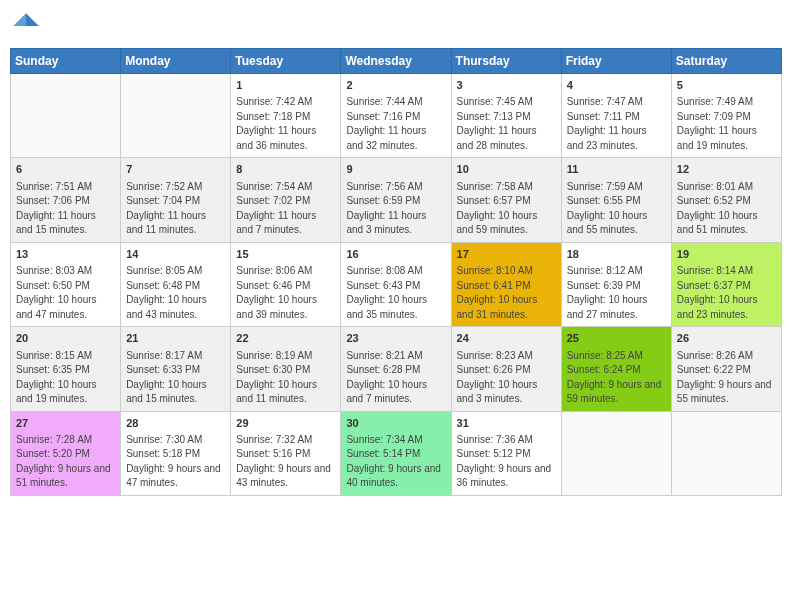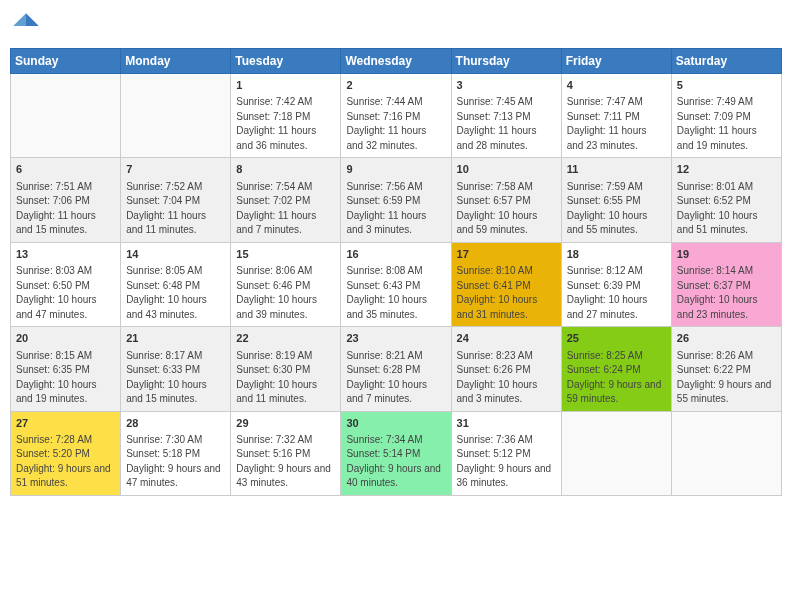--- a/index.html
+++ b/index.html
@@ -229,21 +229,21 @@
           <div class="day-info">Sunrise: 8:10 AM
 Sunset: 6:41 PM
 Daylight: 10 hours and 31 minutes.</div>
         </td>
         <td style="background-color: rgb(255, 255, 255); margin-left: 21px;">
           <span class="day-num">18</span>
           <div class="day-info">Sunrise: 8:12 AM
 Sunset: 6:39 PM
 Daylight: 10 hours and 27 minutes.</div>
         </td>
-        <td style="background-color: #f9a8d4;">
+        <td style="background-color: #bef264;">
           <span class="day-num">19</span>
           <div class="day-info">Sunrise: 8:14 AM
 Sunset: 6:37 PM
 Daylight: 10 hours and 23 minutes.</div>
         </td>
       </tr>
       <tr>
         <td style="background-color: rgb(240, 240, 240);">
           <span class="day-num">20</span>
           <div class="day-info">Sunrise: 8:15 AM
@@ -281,21 +281,21 @@
 Daylight: 9 hours and 59 minutes.</div>
         </td>
         <td style="background-color: rgb(240, 240, 240);">
           <span class="day-num">26</span>
           <div class="day-info">Sunrise: 8:26 AM
 Sunset: 6:22 PM
 Daylight: 9 hours and 55 minutes.</div>
         </td>
       </tr>
       <tr>
-        <td style="background-color: #fde047;">
+        <td style="background-color: #f0abfc;">
           <span class="day-num">27</span>
           <div class="day-info">Sunrise: 7:28 AM
 Sunset: 5:20 PM
 Daylight: 9 hours and 51 minutes.</div>
         </td>
         <td style="background-color: rgb(255, 255, 255);">
           <span class="day-num">28</span>
           <div class="day-info">Sunrise: 7:30 AM
 Sunset: 5:18 PM
 Daylight: 9 hours and 47 minutes.</div>

